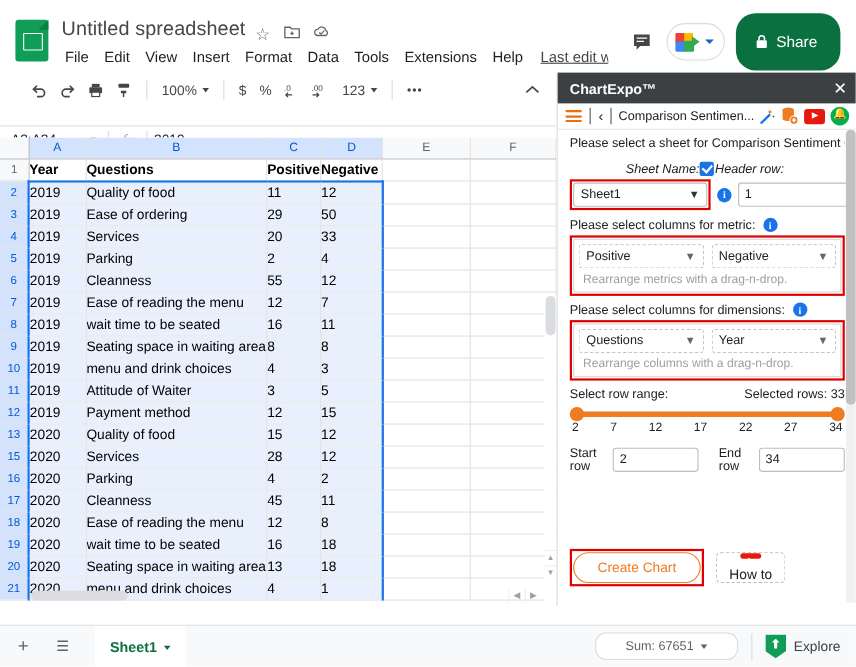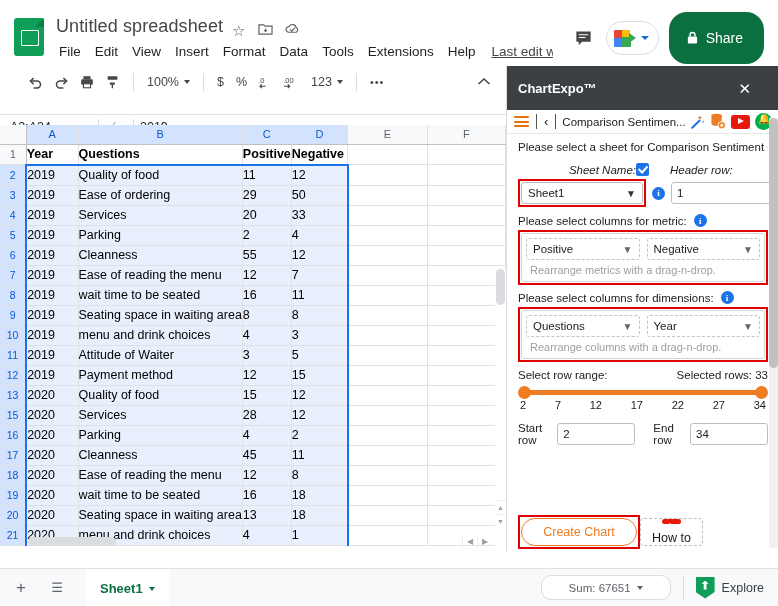--- a/index.html
+++ b/index.html
@@ -179,22 +179,22 @@
   .explore-ico::after { content:""; position:absolute; left:6px; top:4px; width:7px;height:9px;
     background:#fff; clip-path: polygon(50% 0,100% 40%,70% 40%,70% 100%,30% 100%,30% 40%,0 40%); }
 
   
   #sidebar {
     position: absolute; right: 0; top: 66px; width: 272px; height: 485px;
     background: #fff; border-left: 1px solid #dadce0;
     font-family: "Liberation Sans", sans-serif;
   }
   .ce-header {
-    height: 44px; background: #3c4043; display: flex; align-items: center;
-    justify-content: space-between; padding: 0 25px 0 11px;
+    height: 28px; background: #3c4043; display: flex; align-items: center;
+    justify-content: space-between; padding: 0 6px 0 11px;
   }
   .ce-title { color: #fff; font-size: 13px; font-weight: bold; }
   .ce-close { color: #fff; font-size: 15px; cursor: pointer; line-height: 1; padding: 0 2px; }
   .ce-toolbar {
     height: 24px; display: flex; align-items: center; gap: 0;
     border-bottom: 1px solid #e6e6e6; padding: 0 6px 0 7px;
   }
   .hamburger { width: 15px; cursor: pointer; }
   .hamburger span { display: block; height: 2px; background: #e8710a; margin: 2.5px 0; border-radius: 1px; }
   .ce-vsep { width: 1px; height: 15px; background: #555; margin: 0 7px; }
@@ -252,21 +252,21 @@
   
   .slider-area { margin-top: 7px; }
   .slider-top { display: flex; justify-content: space-between; font-size: 11.5px; color: #202124; }
   .track { position: relative; height: 5px; background: #f07c22; border-radius: 3px; margin: 9px 6px 0 6px; }
   .knob { position: absolute; top: -4px; width: 13px; height: 13px; border-radius: 50%; background: #f07c22; cursor: pointer; }
   .knob.l { left: -6px; } .knob.r { right: -6px; }
   .ticks { display: flex; justify-content: space-between; margin: 4px 2px 0 2px; font-size: 11px; color: #202124; }
 
   .rowrange { display: flex; align-items: center; gap: 7px; margin-top: 11px; }
 
-  .ce-actions { position: absolute; left: 11px; bottom: 18px; display: flex; align-items: center; }
+  .ce-actions { position: absolute; left: 11px; bottom: 18px; display: flex; align-items: center; gap: 11px; }
   .btn-create {
     width: 116px; height: 28px; border: 1.5px solid #f07c22; border-radius: 14px;
     color: #f07c22; font-size: 12.5px; display: flex; align-items: center;
     justify-content: center; cursor: pointer; background: #fff;
   }
   .btn-howto {
     height: 28px; border: 1px dashed #bdbdbd; border-radius: 4px; display: flex;
     align-items: center; gap: 7px; padding: 0 11px; font-size: 12.5px; color: #202124;
     cursor: pointer; background: #fff; flex-direction: column;
   }
@@ -677,21 +677,21 @@
         <span class="ci ci-bell"></span>
       </div>
     </div>
 
     <div class="ce-body">
 
       <div class="ce-label" style="white-space:nowrap;overflow:hidden;">Please select a sheet for Comparison Sentiment Ch...</div>
 
       <div class="ce-row" style="justify-content:flex-end;padding-right:6px;margin-top:10px;font-style:italic;">
         <span class="ce-field-lbl">Sheet Name:</span>
-        <span class="ce-subrow" style="gap:21px;width:126px;">
+        <span class="ce-subrow" style="gap:1px;width:126px;">
           <span class="cbx"></span>
           <span class="ce-field-lbl">Header row:</span>
         </span>
       </div>
 
       <div class="ce-row" style="gap:6px;margin-top:3px;">
         <span class="hl-red">
           <span class="select-box">
             <span>Sheet1</span>
             <span class="chev">▼</span>

